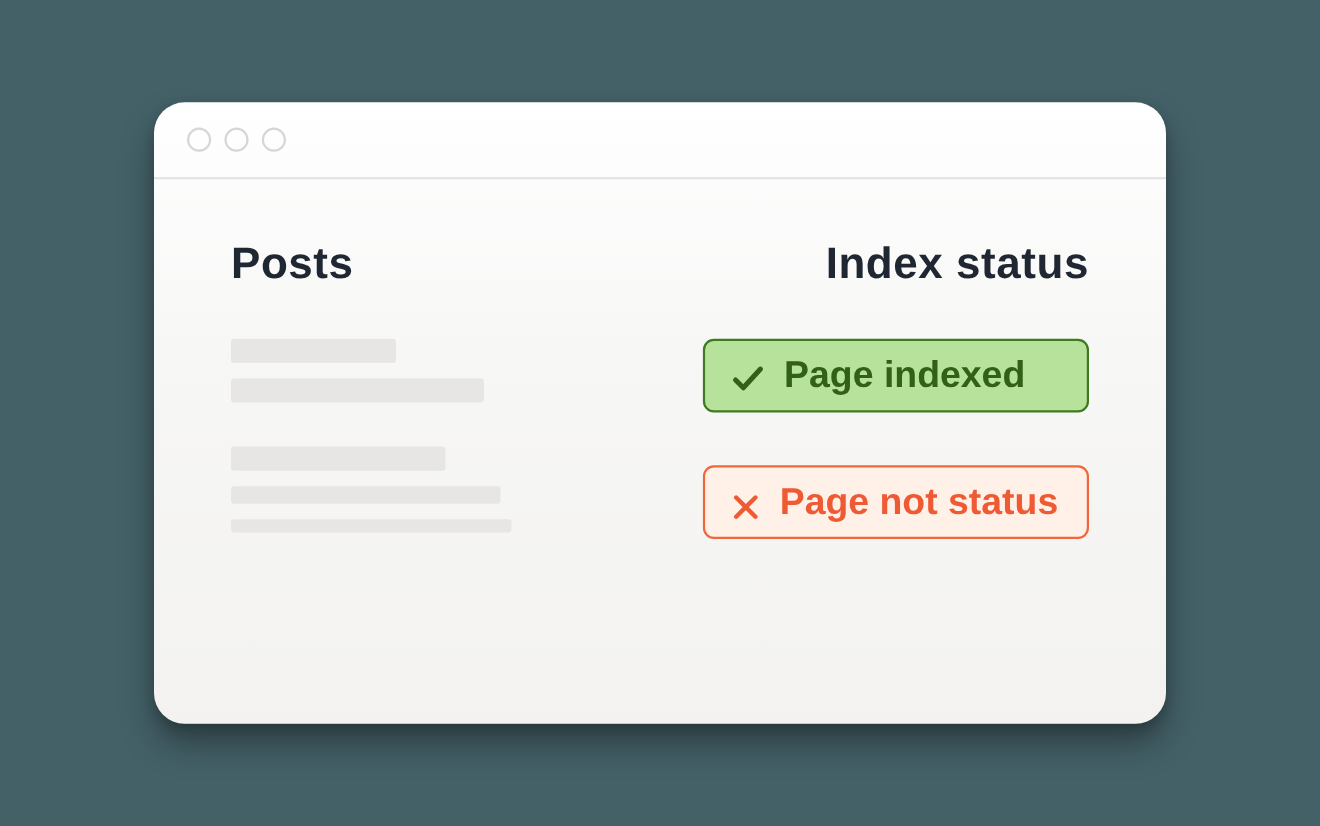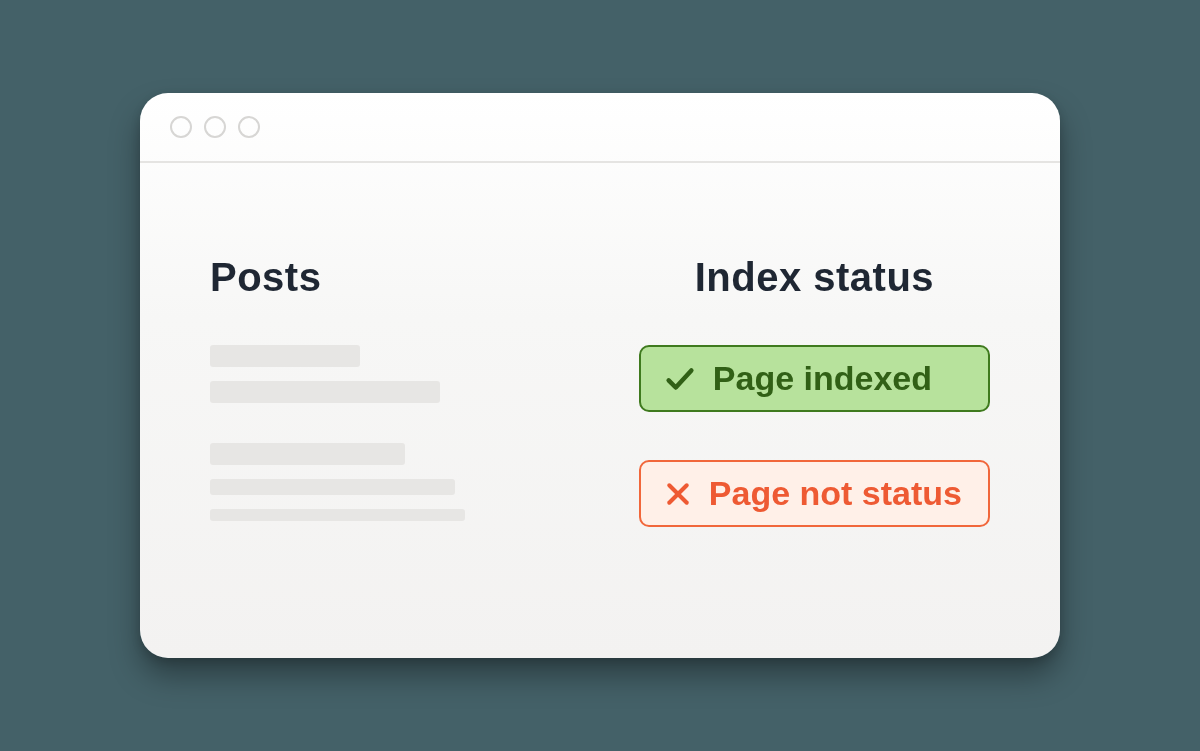--- a/index.html
+++ b/index.html
@@ -44,39 +44,38 @@
     display: grid;
     grid-template-columns: 1fr 1fr;
     column-gap: 90px;
   }
   .col-header {
     font-size: 40px;
     font-weight: 600;
     color: #1f2733;
     margin-bottom: 45px;
     letter-spacing: 0.5px;
-    margin-top: 37px;
   }
-  .col-header.right { text-align: center; }
+  .col-header.right { text-align: right; }
   .post-block { margin-bottom: 40px; }
   .skel {
     background: #e7e6e4;
     border-radius: 3px;
     height: 22px;
     margin-bottom: 14px;
   }
   .post-block .skel:nth-child(1){ width: 150px; }
   .post-block .skel:nth-child(2){ width: 230px; }
   .post-block.b2 .skel:nth-child(1){ width: 195px; }
   .post-block.b2 .skel:nth-child(2){ width: 245px; height:16px; }
   .post-block.b2 .skel:nth-child(3){ width: 255px; height:12px; margin-bottom:0;}
   .status-stack { display:flex; flex-direction:column; gap:48px; }
   .badge {
     display: inline-flex;
-    align-items: center;
+    align-items: flex-end;
     gap: 16px;
     padding: 12px 26px 12px 22px;
     border-radius: 10px;
     border: 2px solid;
     font-size: 34px;
     font-weight: 600;
     white-space: nowrap;
   }
   .badge.ok {
     background: #b7e29c;

